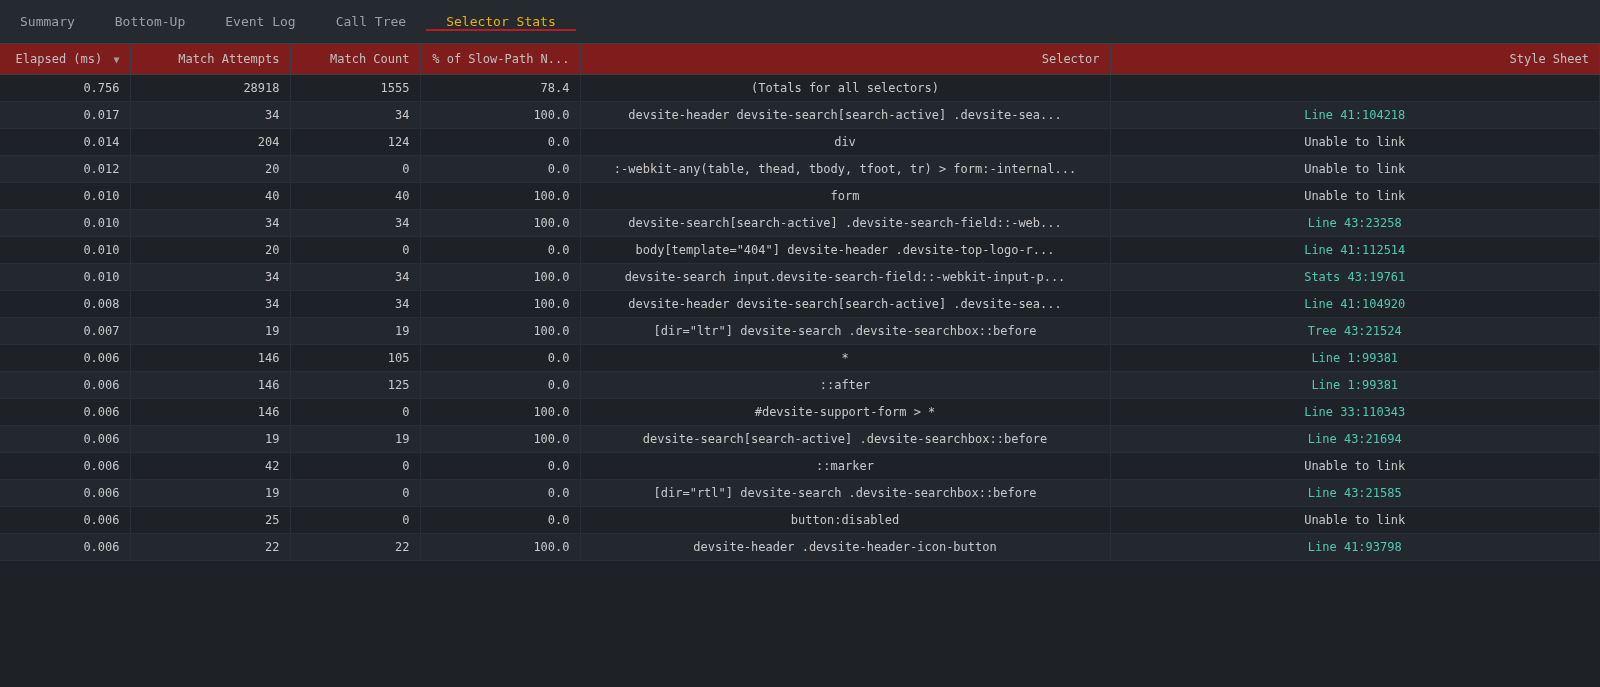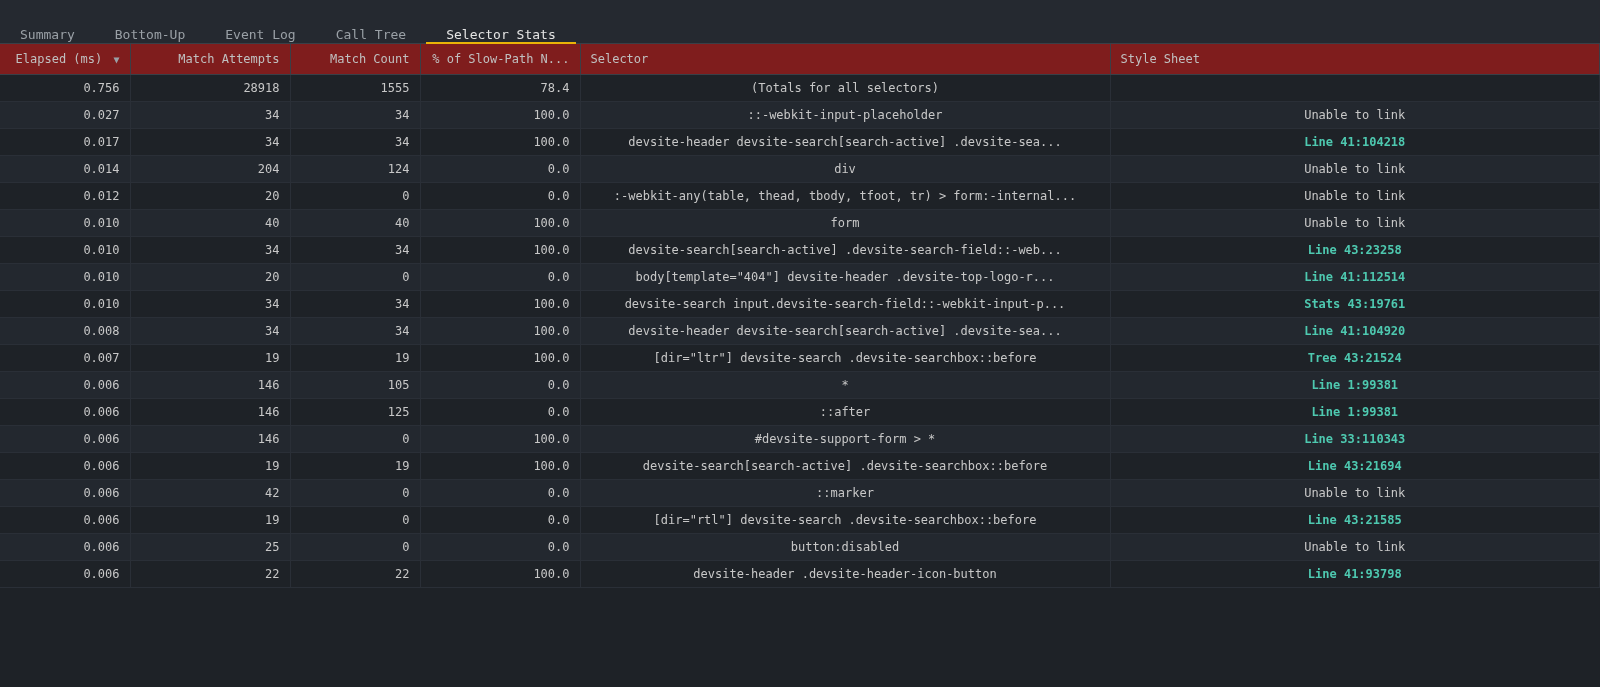--- a/index.html
+++ b/index.html
@@ -7,39 +7,39 @@
       background: #1e2227;
       color: #d4d4d4;
       font-family: 'Consolas', 'Monaco', monospace;
       font-size: 12px;
       overflow: hidden;
     }
 
     
     .tab-bar {
       display: flex;
-      align-items: flex-end;
+      align-items: center;
       background: #252930;
       border-bottom: 1px solid #3a3f47;
       height: 44px;
     }
     .tab {
       display: flex;
       align-items: center;
       padding: 0 20px;
       color: #9aa0a6;
       cursor: pointer;
       font-size: 13px;
       border-bottom: 2px solid transparent;
       position: relative;
       top: 1px;
     }
     .tab.active {
-      color: #e5e5e5;
-      border-bottom: 2px solid #eab308;
+      color: #eab308;
+      border-bottom: 2px solid #b91c1c;
     }
 
     
     .table-container {
       overflow-x: auto;
       overflow-y: auto;
       height: calc(687px - 44px);
     }
     table {
       width: 100%;
@@ -58,21 +58,21 @@
       font-weight: 500;
       font-size: 12px;
       color: #c0c0c0;
       border-bottom: 1px solid #3a3f47;
       border-right: 1px solid #3a3f47;
       white-space: nowrap;
       overflow: hidden;
       text-overflow: ellipsis;
     }
     thead th.left {
-      text-align: left;
+      text-align: right;
     }
     tbody tr {
       border-bottom: 1px solid #2a2f37;
     }
     tbody tr:nth-child(odd) {
       background: #1e2227;
     }
     tbody tr:nth-child(even) {
       background: #23282f;
     }
@@ -86,21 +86,20 @@
       color: #c8c8c8;
       font-size: 12px;
     }
     tbody td.left {
       text-align: center;
     }
     .link {
       color: #4ec9b0;
       cursor: pointer;
       text-decoration: none;
-      font-weight: bold;
     }
     .sort-arrow {
       margin-left: 4px;
       color: #9aa0a6;
       font-size: 10px;
     }
 
     
     col.elapsed    { width: 130px; }
     col.attempts   { width: 160px; }
@@ -156,28 +155,20 @@
     <tbody id="table-body">
     <tr>
           <td class="">0.756</td>
           <td class="">28918</td>
           <td class="">1555</td>
           <td class="">78.4</td>
           <td class="left">(Totals for all selectors)</td>
           <td class="left"></td>
         </tr>
         <tr>
-          <td class="">0.027</td>
-          <td class="">34</td>
-          <td class="">34</td>
-          <td class="">100.0</td>
-          <td class="left">::-webkit-input-placeholder</td>
-          <td class="left">Unable to link</td>
-        </tr>
-        <tr>
           <td class="">0.017</td>
           <td class="">34</td>
           <td class="">34</td>
           <td class="">100.0</td>
           <td class="left">devsite-header devsite-search[search-active] .devsite-sea...</td>
           <td class="left"><span class="link">Line 41:104218</span></td>
         </tr>
         <tr>
           <td class="">0.014</td>
           <td class="">204</td>

